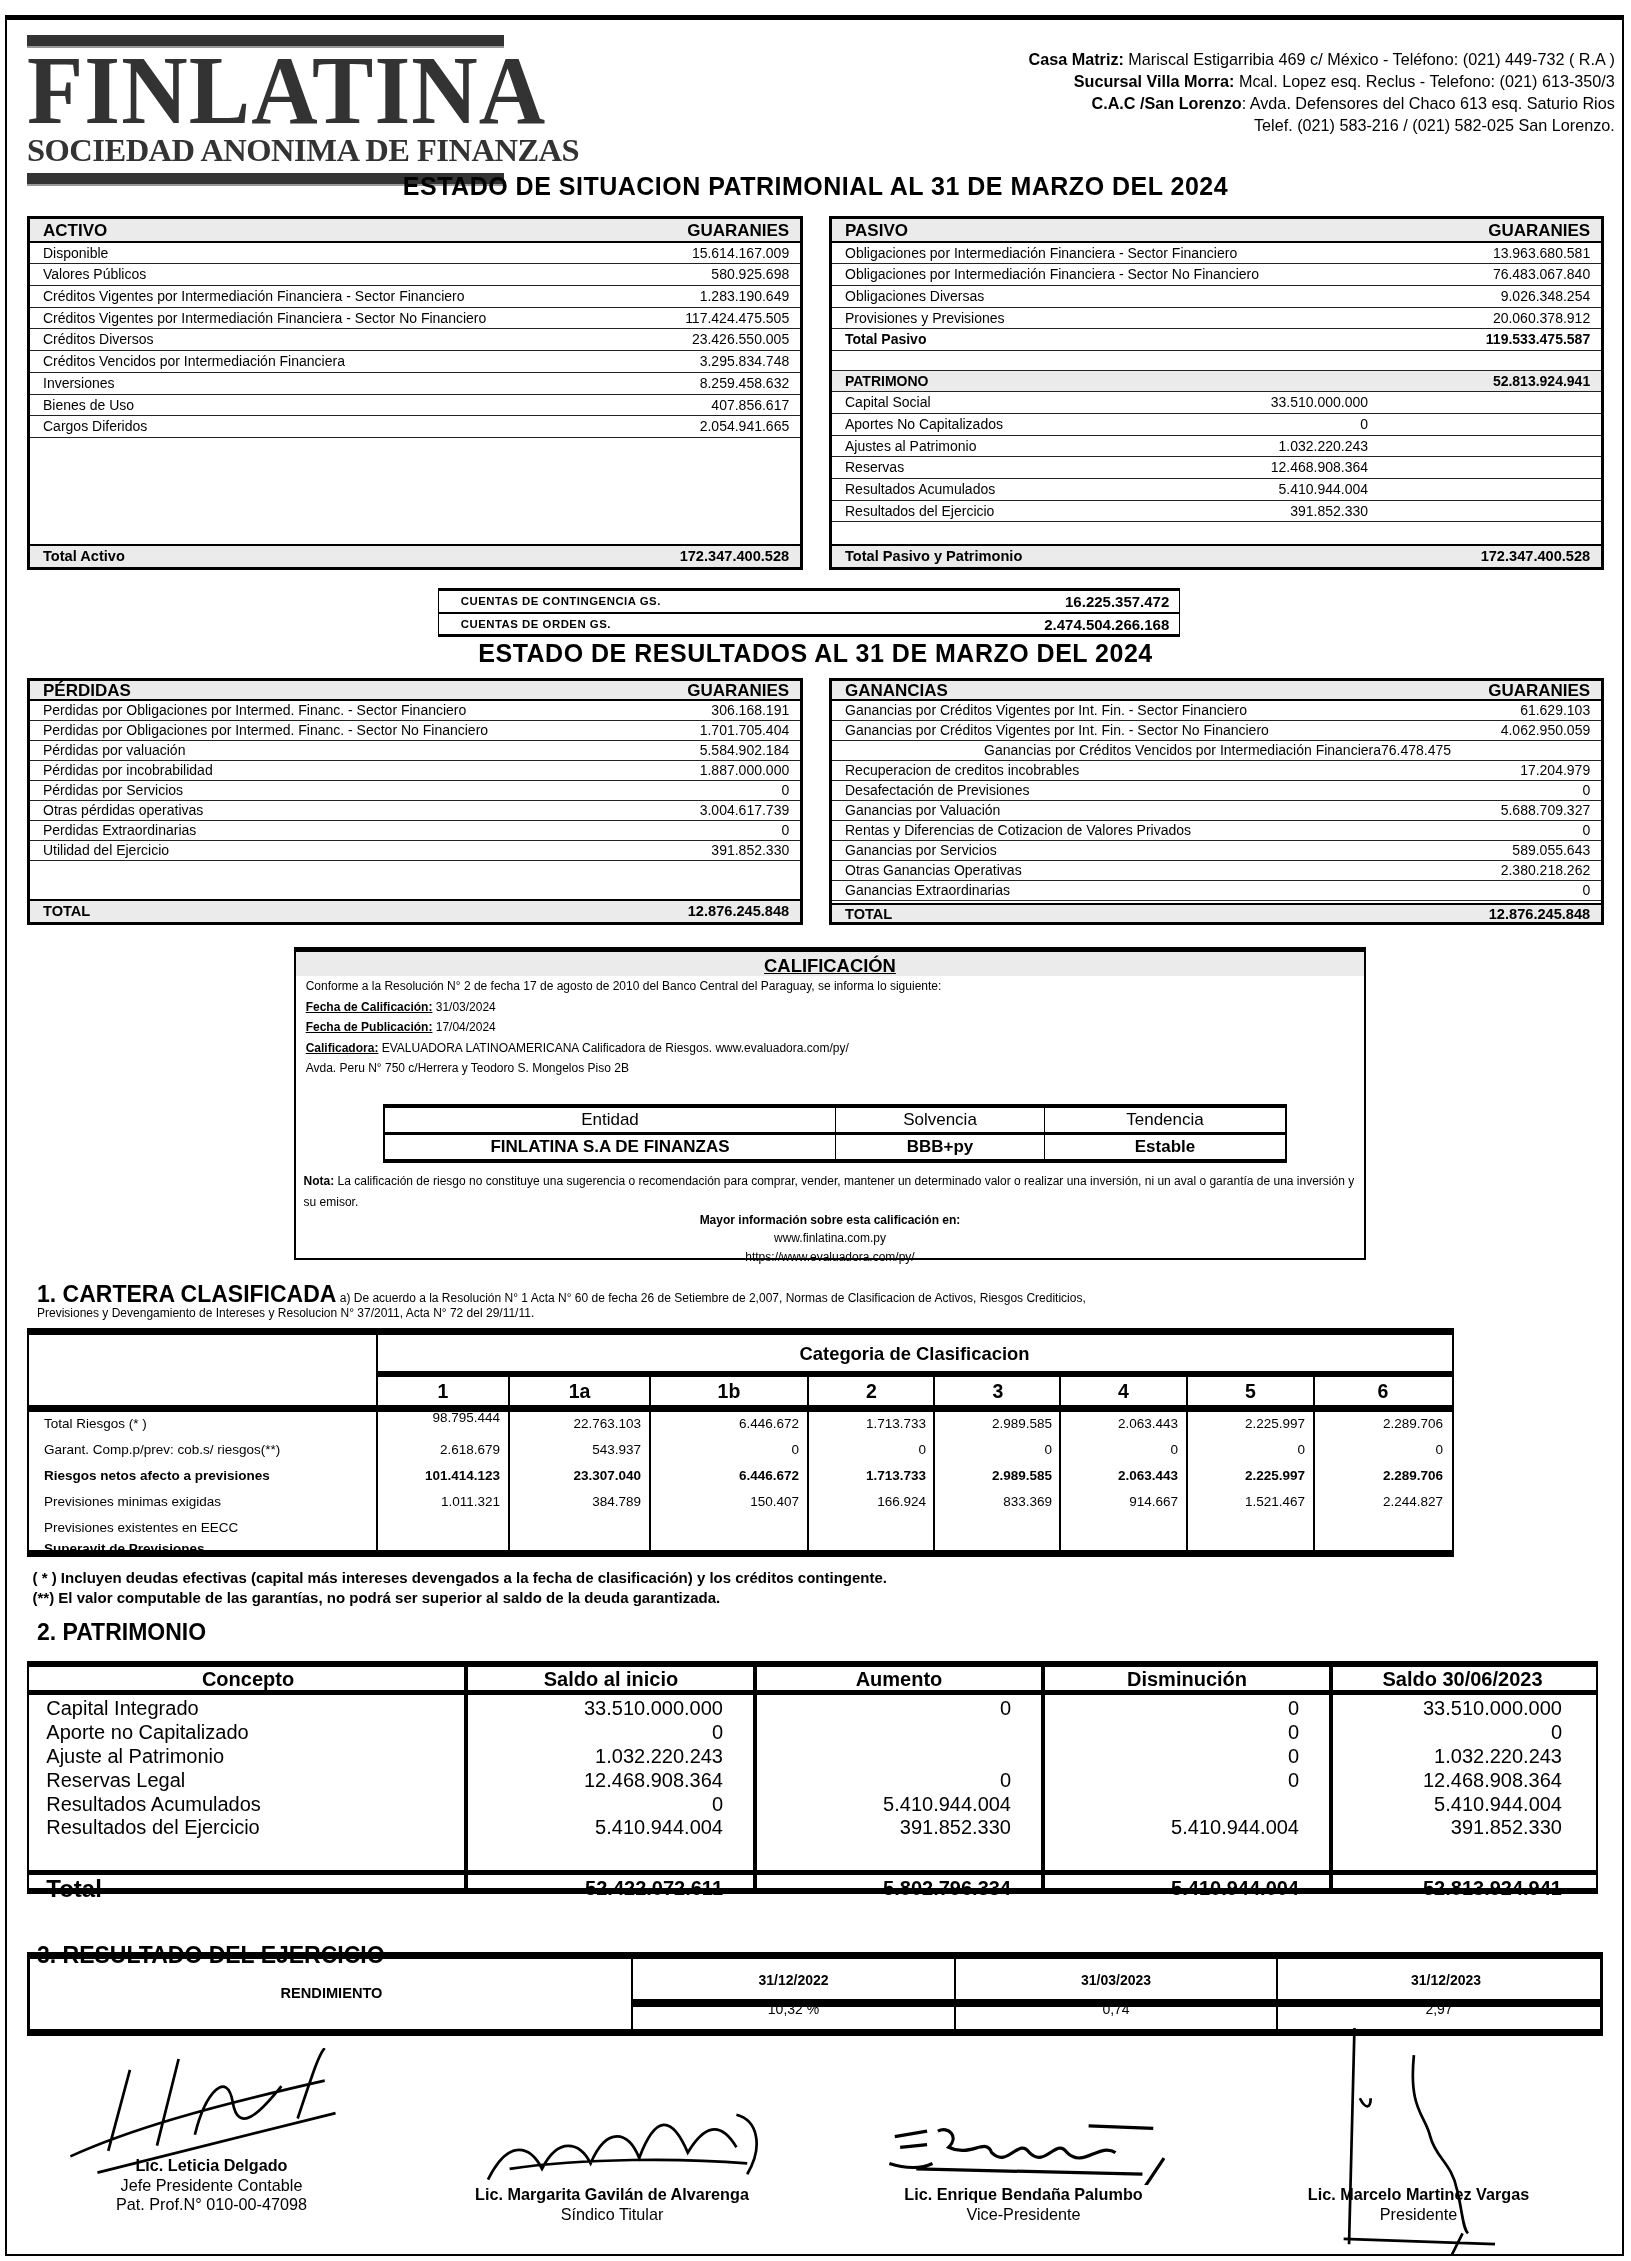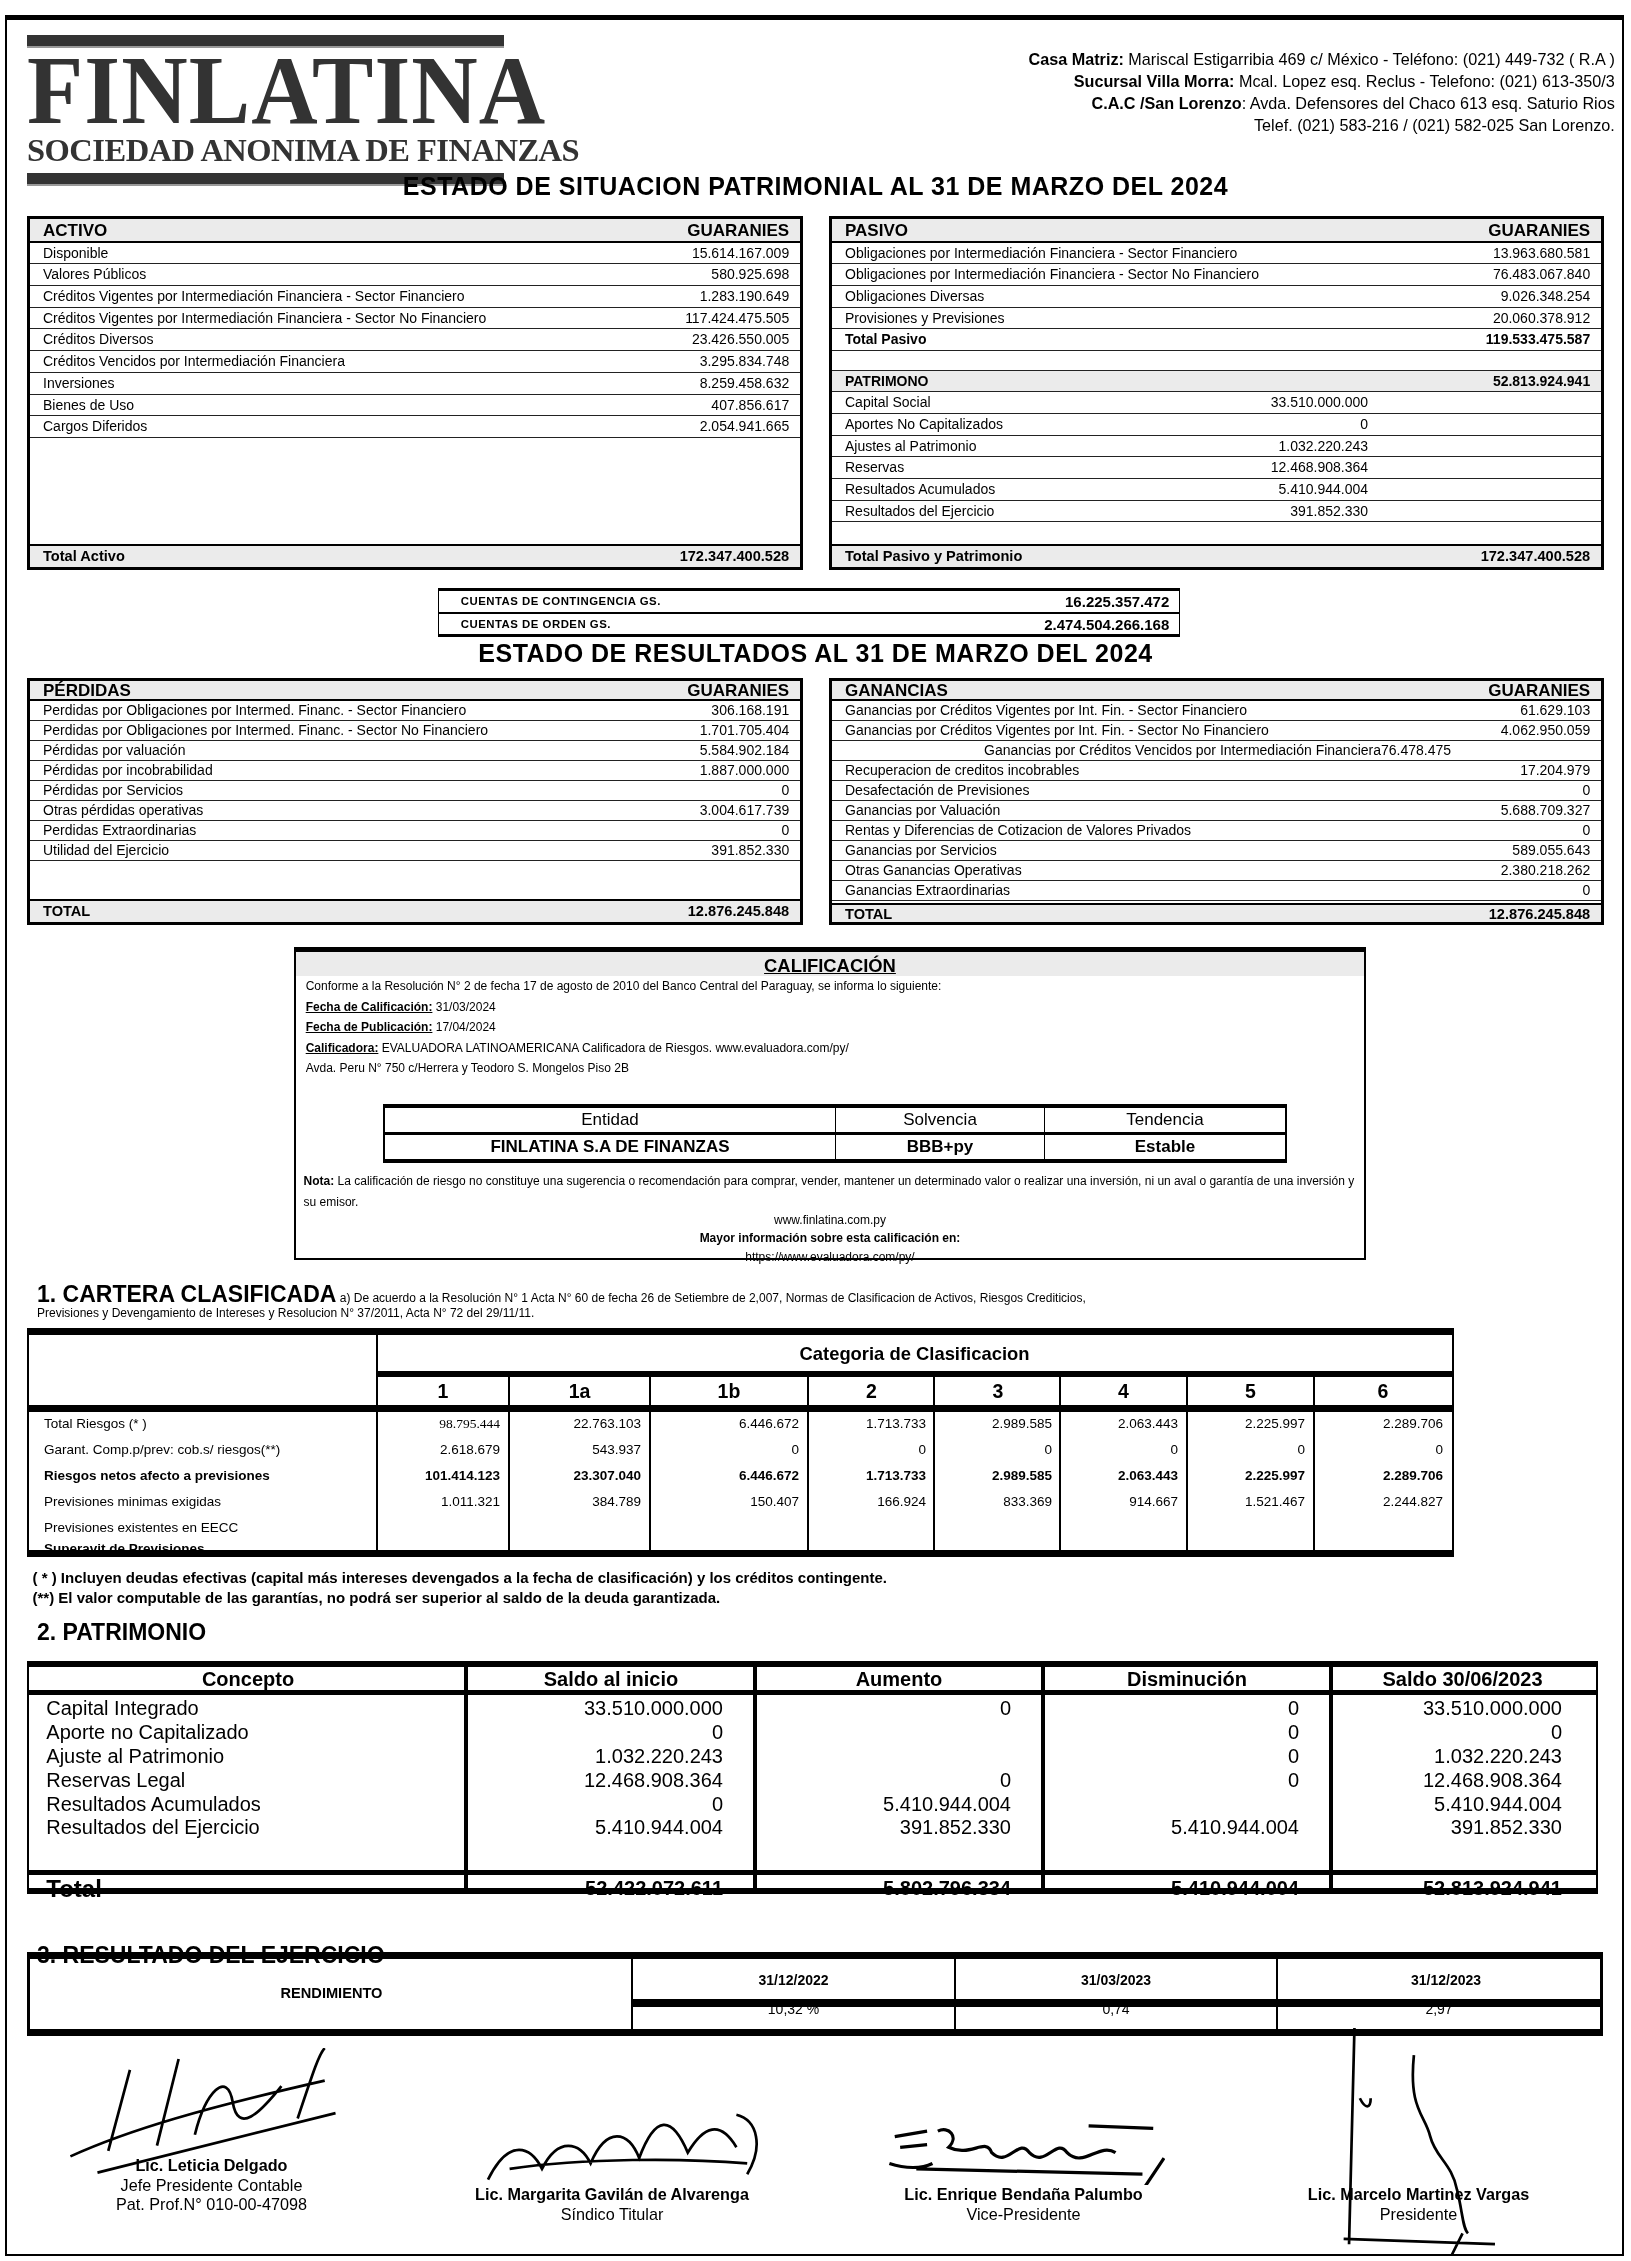--- a/index.html
+++ b/index.html
@@ -346,22 +346,22 @@
       <div class="c" style="flex:1;">Tendencia</div>
     </div>
     <div class="er b">
       <div class="c" style="width:450px;">FINLATINA S.A DE FINANZAS</div>
       <div class="c" style="width:208px;">BBB+py</div>
       <div class="c" style="flex:1;">Estable</div>
     </div>
   </div>
   <div class="nota"><b>Nota:</b><span> La calificación de riesgo no constituye una sugerencia o recomendación para comprar, vender, mantener un determinado valor o realizar una inversión, ni un aval o garantía de una inversión y su emisor.</span></div>
   <div class="more">
+    <div style="font-weight:bold;">Mayor información sobre esta calificación en:</div>
     <div>www.finlatina.com.py</div>
-    <div style="font-weight:bold;">Mayor información sobre esta calificación en:</div>
     <div>https://www.evaluadora.com/py/</div>
   </div>
 </div>
 
 <div class="sec-title" style="left:37px; top:1281px;"><span>1.  CARTERA CLASIFICADA</span><span class="sec-note"> a) De acuerdo a la Resolución N° 1 Acta N° 60 de fecha 26 de Setiembre de 2,007, Normas de Clasificacion de Activos, Riesgos Crediticios,</span></div>
 <div class="abs" style="left:37px; top:1306px; font-size:12px;">Previsiones y Devengamiento de Intereses y  Resolucion N° 37/2011, Acta N° 72 del 29/11/11.</div>
 
 <div class="cartera" id="cartera">
   <div class="hdrcat">Categoria de Clasificacion</div>
   <div class="hsep"></div>
@@ -375,21 +375,21 @@
     <div class="colh" style="left: 779px; width: 127px;">2</div>
     <div class="vline" style="left: 904px; top: 42px;"></div>
     <div class="colh" style="left: 906px; width: 126px;">3</div>
     <div class="vline" style="left: 1030px; top: 42px;"></div>
     <div class="colh" style="left: 1031px; width: 127px;">4</div>
     <div class="vline" style="left: 1157px; top: 42px;"></div>
     <div class="colh" style="left: 1158px; width: 127px;">5</div>
     <div class="vline" style="left: 1284px; top: 42px;"></div>
     <div class="colh" style="left: 1285px; width: 138px;">6</div>
     <div class="lbl" style="top: 81px;">Total Riesgos (* )</div>
-    <div class="cell" style="top: 81px; left: 348px; width: 123px; font-family: Liberation Serif, serif;">98.795.444</div>
+    <div class="cell" style="top: 75px; left: 348px; width: 123px;">98.795.444</div>
     <div class="cell" style="top: 81px; left: 480px; width: 132px;">22.763.103</div>
     <div class="cell" style="top: 81px; left: 621px; width: 149px;">6.446.672</div>
     <div class="cell" style="top: 81px; left: 779px; width: 118px;">1.713.733</div>
     <div class="cell" style="top: 81px; left: 906px; width: 117px;">2.989.585</div>
     <div class="cell" style="top: 81px; left: 1031px; width: 118px;">2.063.443</div>
     <div class="cell" style="top: 81px; left: 1158px; width: 118px;">2.225.997</div>
     <div class="cell" style="top: 81px; left: 1285px; width: 129px;">2.289.706</div>
     <div class="lbl" style="top: 107px;">Garant. Comp.p/prev: cob.s/ riesgos(**)</div>
     <div class="cell" style="top: 107px; left: 348px; width: 123px;">2.618.679</div>
     <div class="cell" style="top: 107px; left: 480px; width: 132px;">543.937</div>

